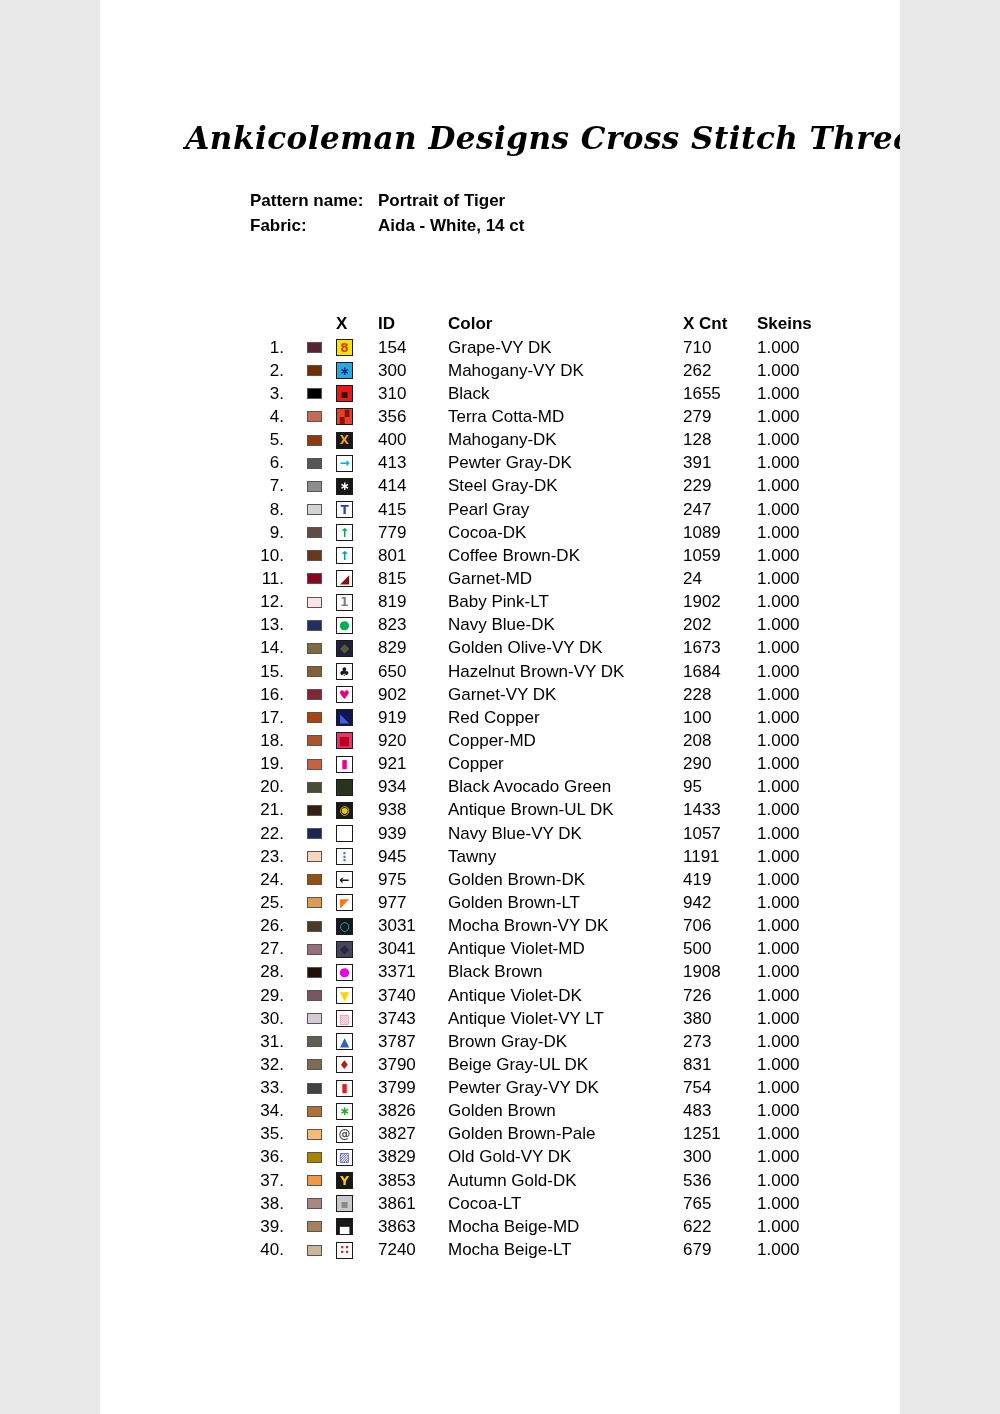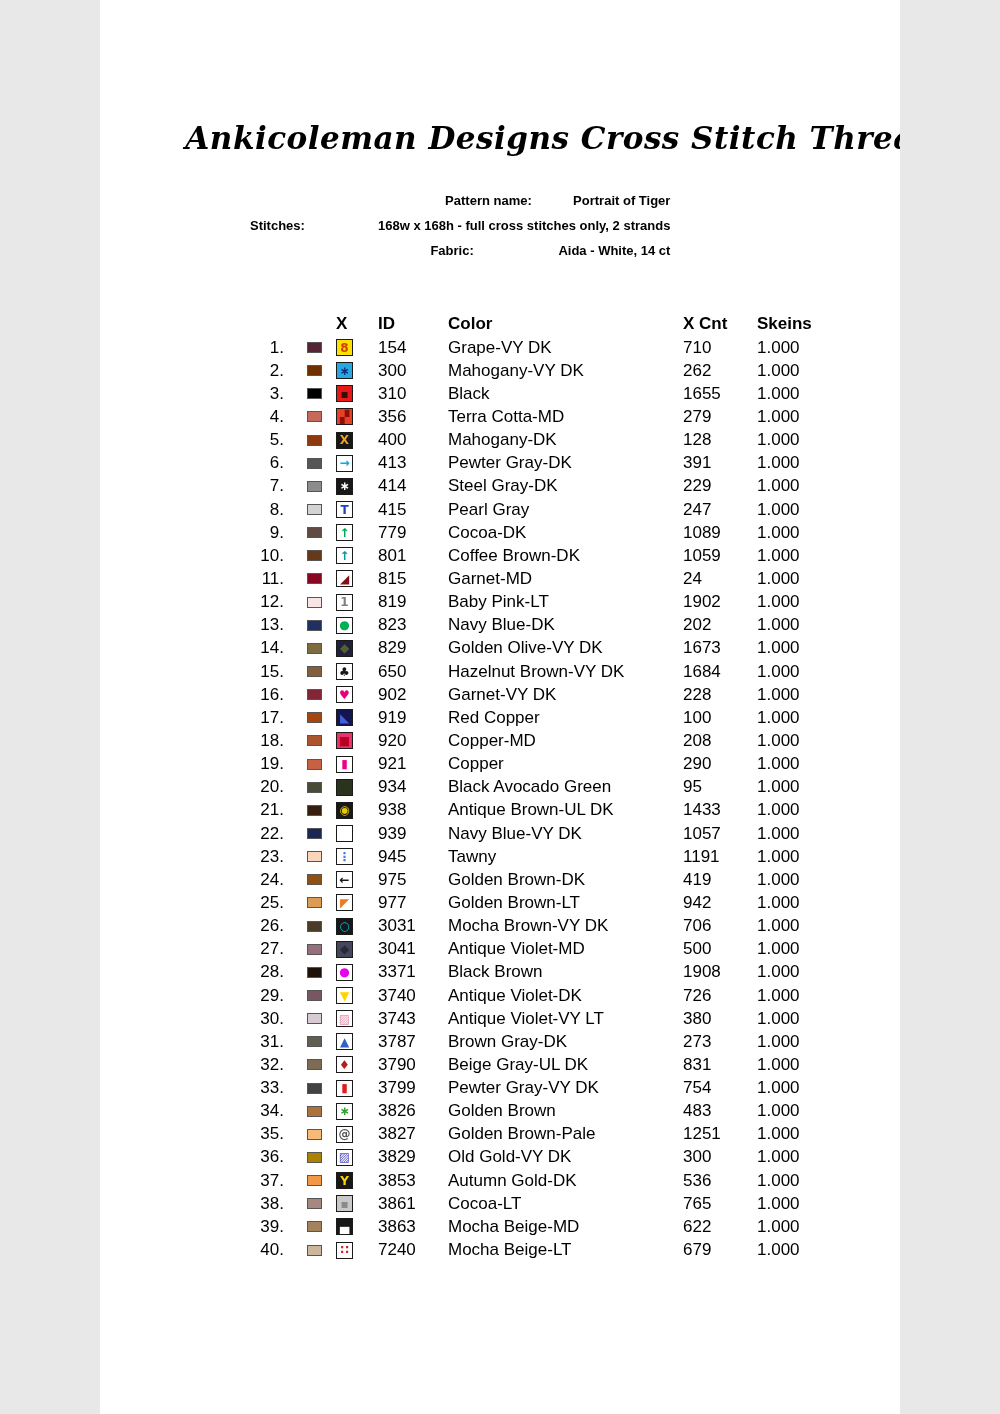--- a/index.html
+++ b/index.html
@@ -9,21 +9,21 @@
     font-family:"Liberation Sans", sans-serif; color:#000;
   }
   .title {
     position:absolute; top:120px; left:0; width:1000px;
     text-align:center;
     font-family:"DejaVu Serif", serif;
     font-style:italic; font-weight:bold; font-size:31px;
     letter-spacing:0.5px;
   }
   .info { position:absolute; left:150px; top:188px; }
-  .info-row { display:flex; height:25px; align-items:center; font-size:13px; font-weight:bold;justify-content:flex-end; }
+  .info-row { display:flex; height:25px; align-items:center; font-size:17px; font-weight:bold; }
   .info-label { width:128px; flex:0 0 128px; }
   .info-value { white-space:nowrap; }
 
   .thread-table { position:absolute; left:150px; top:312px; }
   .trow {
     display:grid;
     grid-template-columns:34px 23px 15px 14px 17px 25px 70px 235px 74px 90px;
     height:23.15px; align-items:center; font-size:17px;
   }
   .trow.header { height:24px; font-weight:bold; }
@@ -52,24 +52,20 @@
 <div class="page">
 
   <div class="title">Ankicoleman Designs Cross Stitch Thread List</div>
 
   <div class="info">
     <div class="info-row">
       <span class="info-label">Pattern name:</span>
       <span class="info-value">Portrait of Tiger</span>
     </div>
     <div class="info-row">
-      <span class="info-label">Stitches:</span>
-      <span class="info-value">168w x 168h - full cross stitches only, 2 strands</span>
-    </div>
-    <div class="info-row">
       <span class="info-label">Fabric:</span>
       <span class="info-value">Aida - White, 14 ct</span>
     </div>
   </div>
 
   <div class="thread-table">
     <div class="trow header">
       <span></span>
       <span></span>
       <span></span>

